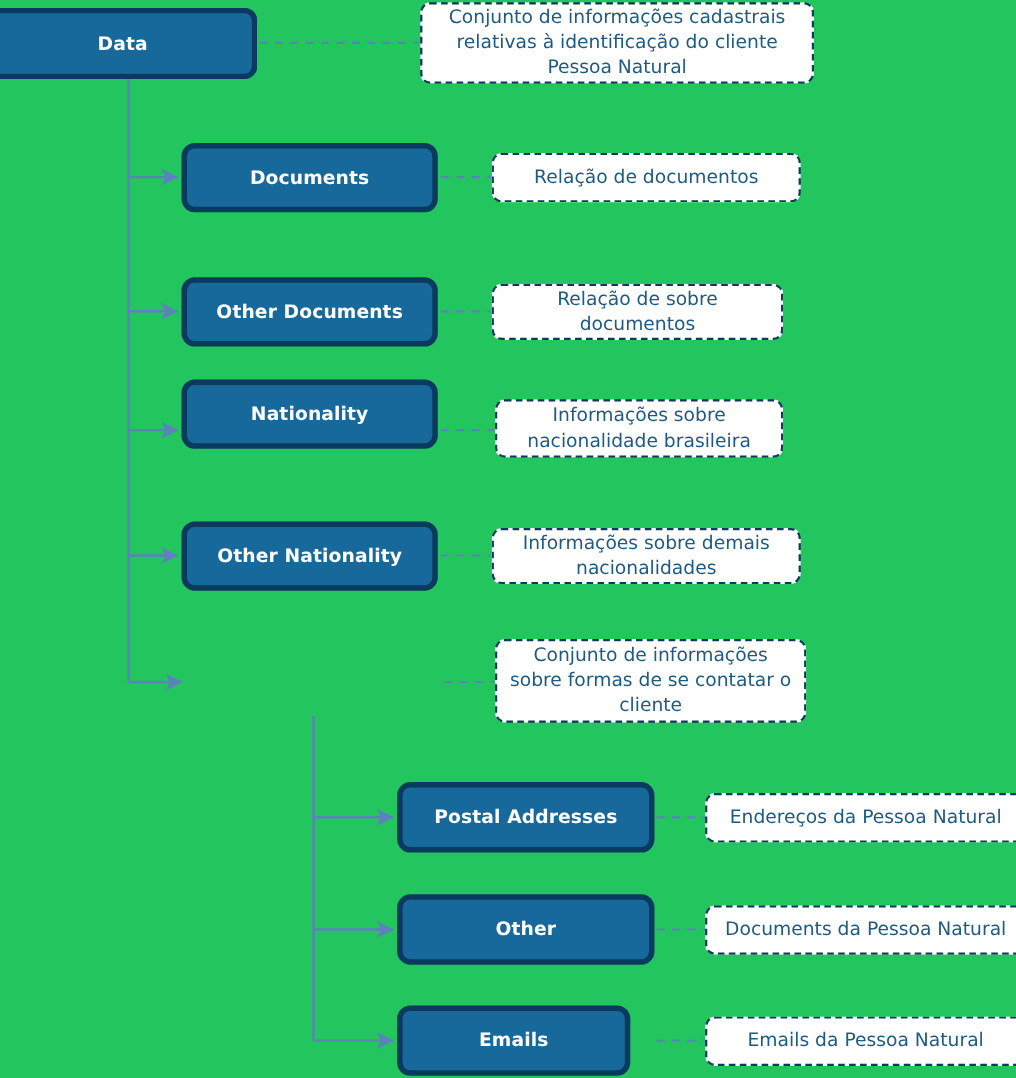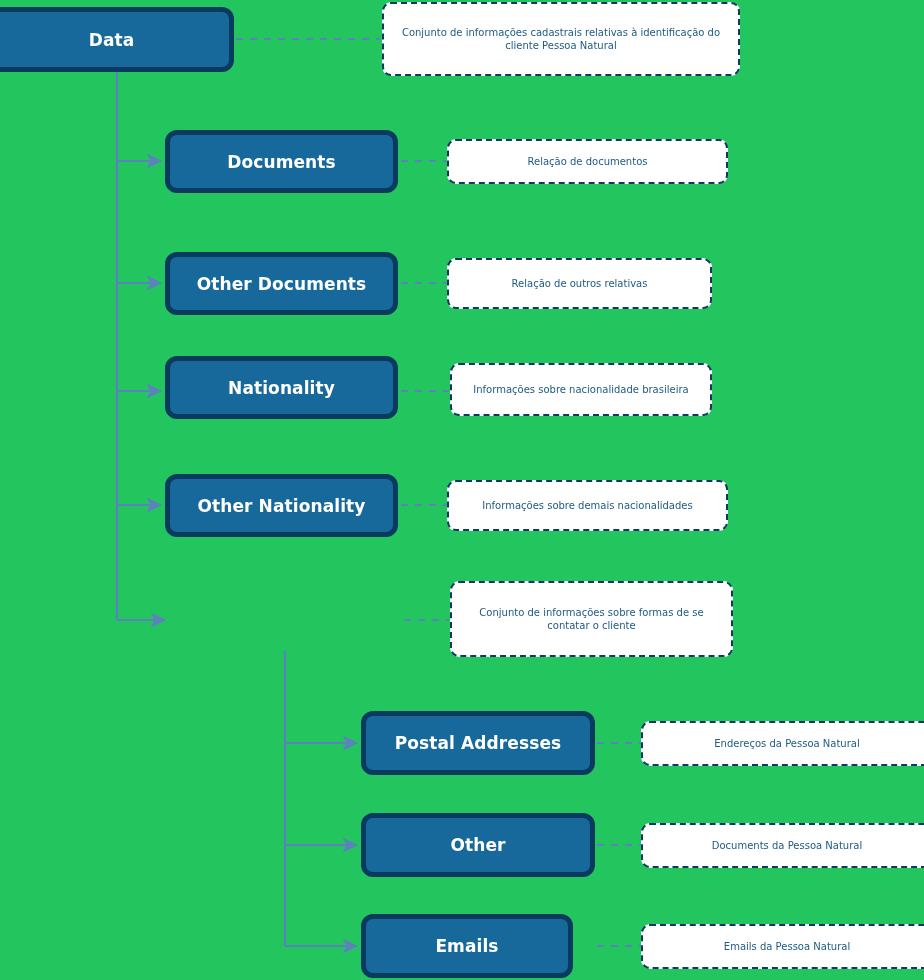--- a/index.html
+++ b/index.html
@@ -53,21 +53,21 @@
   .note {
     position: absolute;
     box-sizing: border-box;
     background: #ffffff;
     border: 2px dashed #0d3b5e;
     border-radius: 9px;
     display: flex;
     align-items: center;
     justify-content: center;
     color: #1e5a82;
-    font-size: 10px;
+    font-size: 17px;
     line-height: 1.33;
     text-align: center;
     padding: 2px 8px;
     z-index: 2;
     white-space: pre-line;
   }
   .note.clipped-right {
     border-right: none;
     border-top-right-radius: 0;
     border-bottom-right-radius: 0;
@@ -115,21 +115,21 @@
   </div>
 
   <div class="node" style="left:165px; top:130px; width:233px; height:63px;">
     <span>Documents</span>
   </div>
 
   <div class="node" style="left:165px; top:252px; width:233px; height:63px;">
     <span>Other Documents</span>
   </div>
 
-  <div class="node" style="left:165px; top:356px; width:233px; height:63px;">
+  <div class="node" style="left:165px; top:345px; width:233px; height:63px;">
     <span>Nationality</span>
   </div>
 
   <div class="node" style="left:165px; top:474px; width:233px; height:63px;text-align:center;">
     <span>Other Nationality</span>
   </div>
 
 
   <div class="node" style="left:361px; top:711px; width:234px; height:64px;">
     <span>Postal Addresses</span>
@@ -145,21 +145,21 @@
 
   <div class="note" style="left:382px; top:2px; width:358px; height:74px;">
     <span>Conjunto de informações cadastrais relativas à identificação do cliente Pessoa Natural</span>
   </div>
 
   <div class="note" style="left:447px; top:139px; width:281px; height:45px;">
     <span>Relação de documentos</span>
   </div>
 
   <div class="note" style="left:447px; top:258px; width:265px; height:51px;">
-    <span>Relação de outros relativas</span>
+    <span>Relação de sobre documentos</span>
   </div>
 
   <div class="note" style="left:450px; top:363px; width:262px; height:53px;">
     <span>Informações sobre nacionalidade brasileira</span>
   </div>
 
   <div class="note" style="left:447px; top:480px; width:281px; height:51px;">
     <span>Informações sobre demais nacionalidades</span>
   </div>
 

